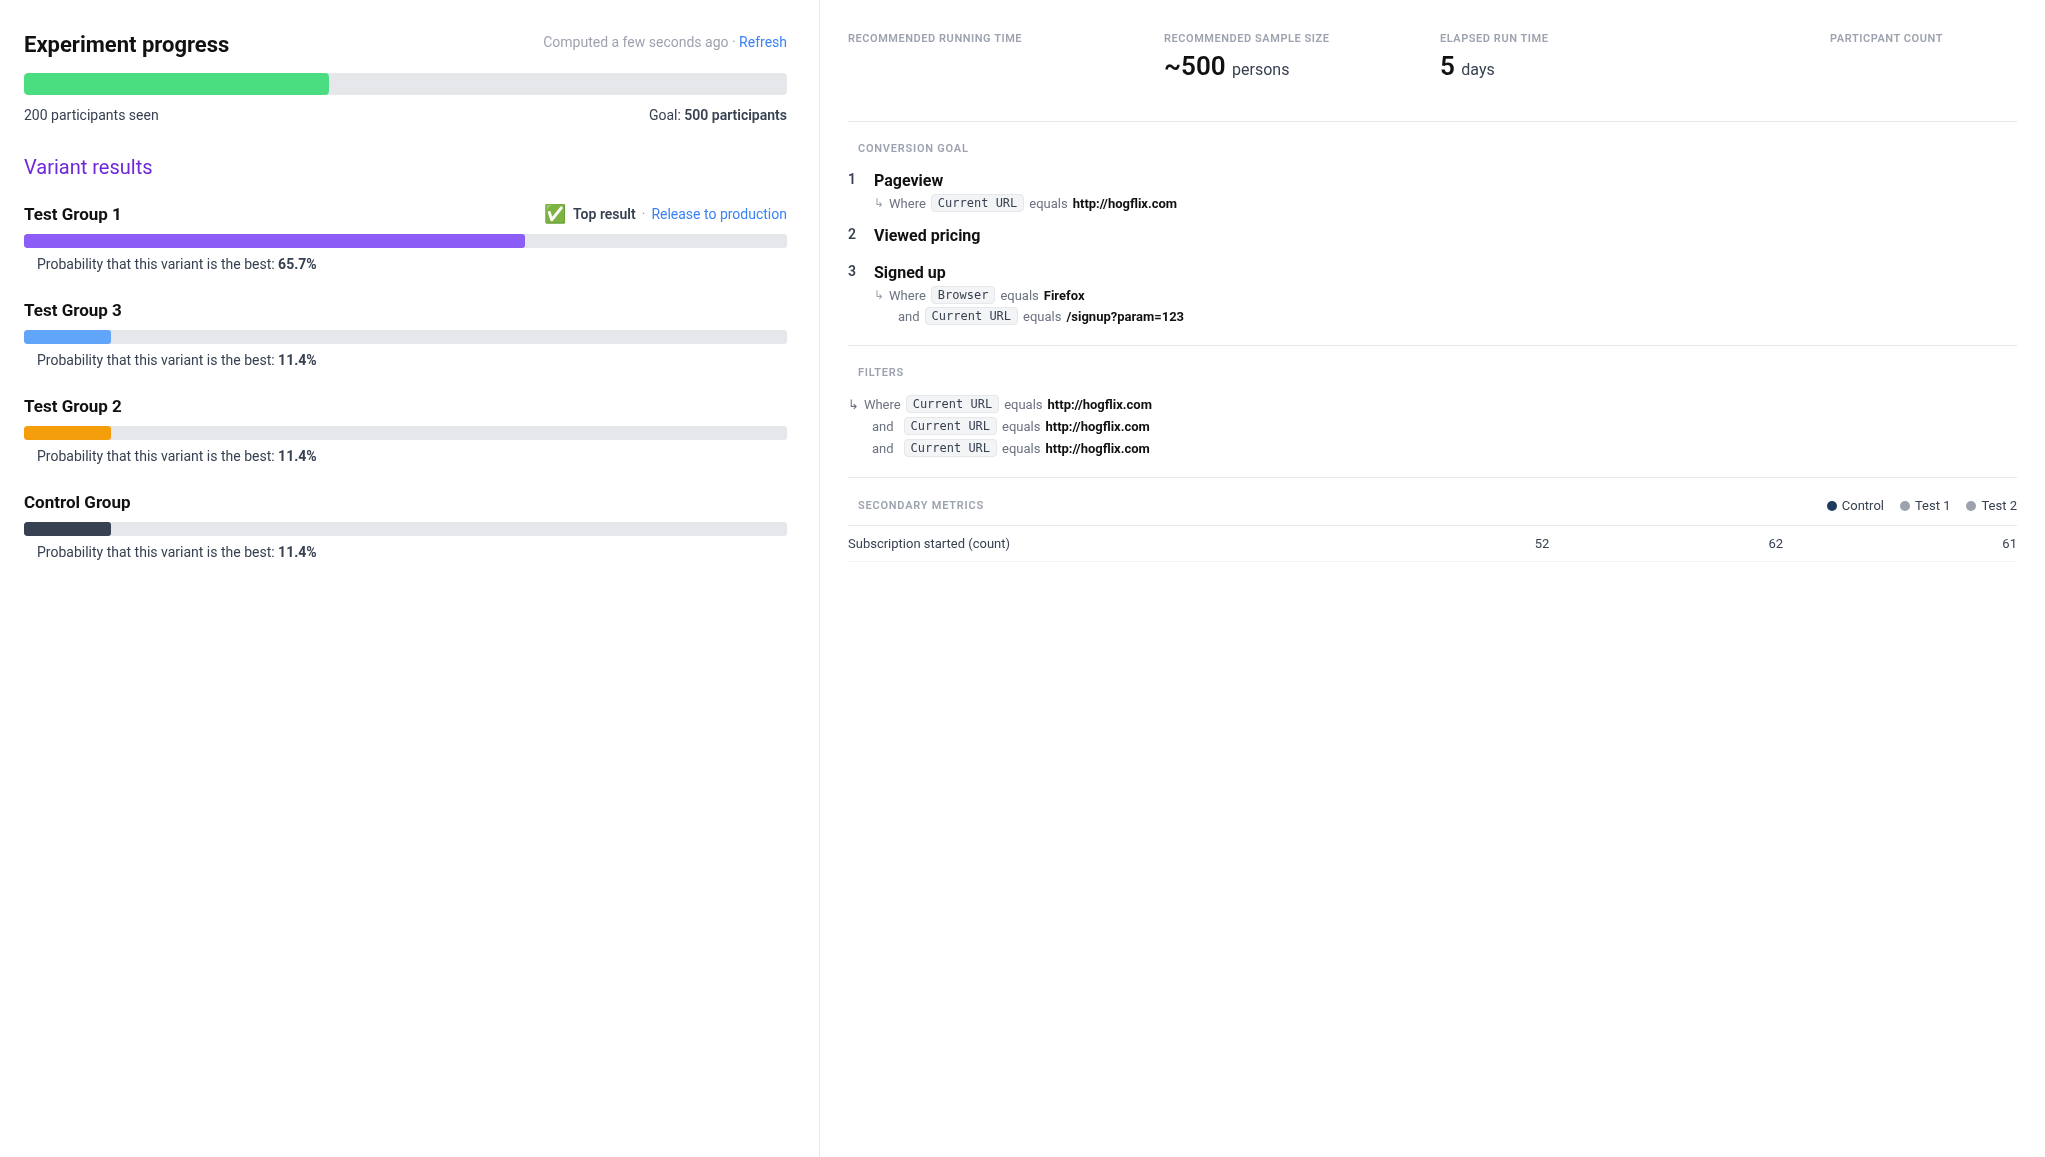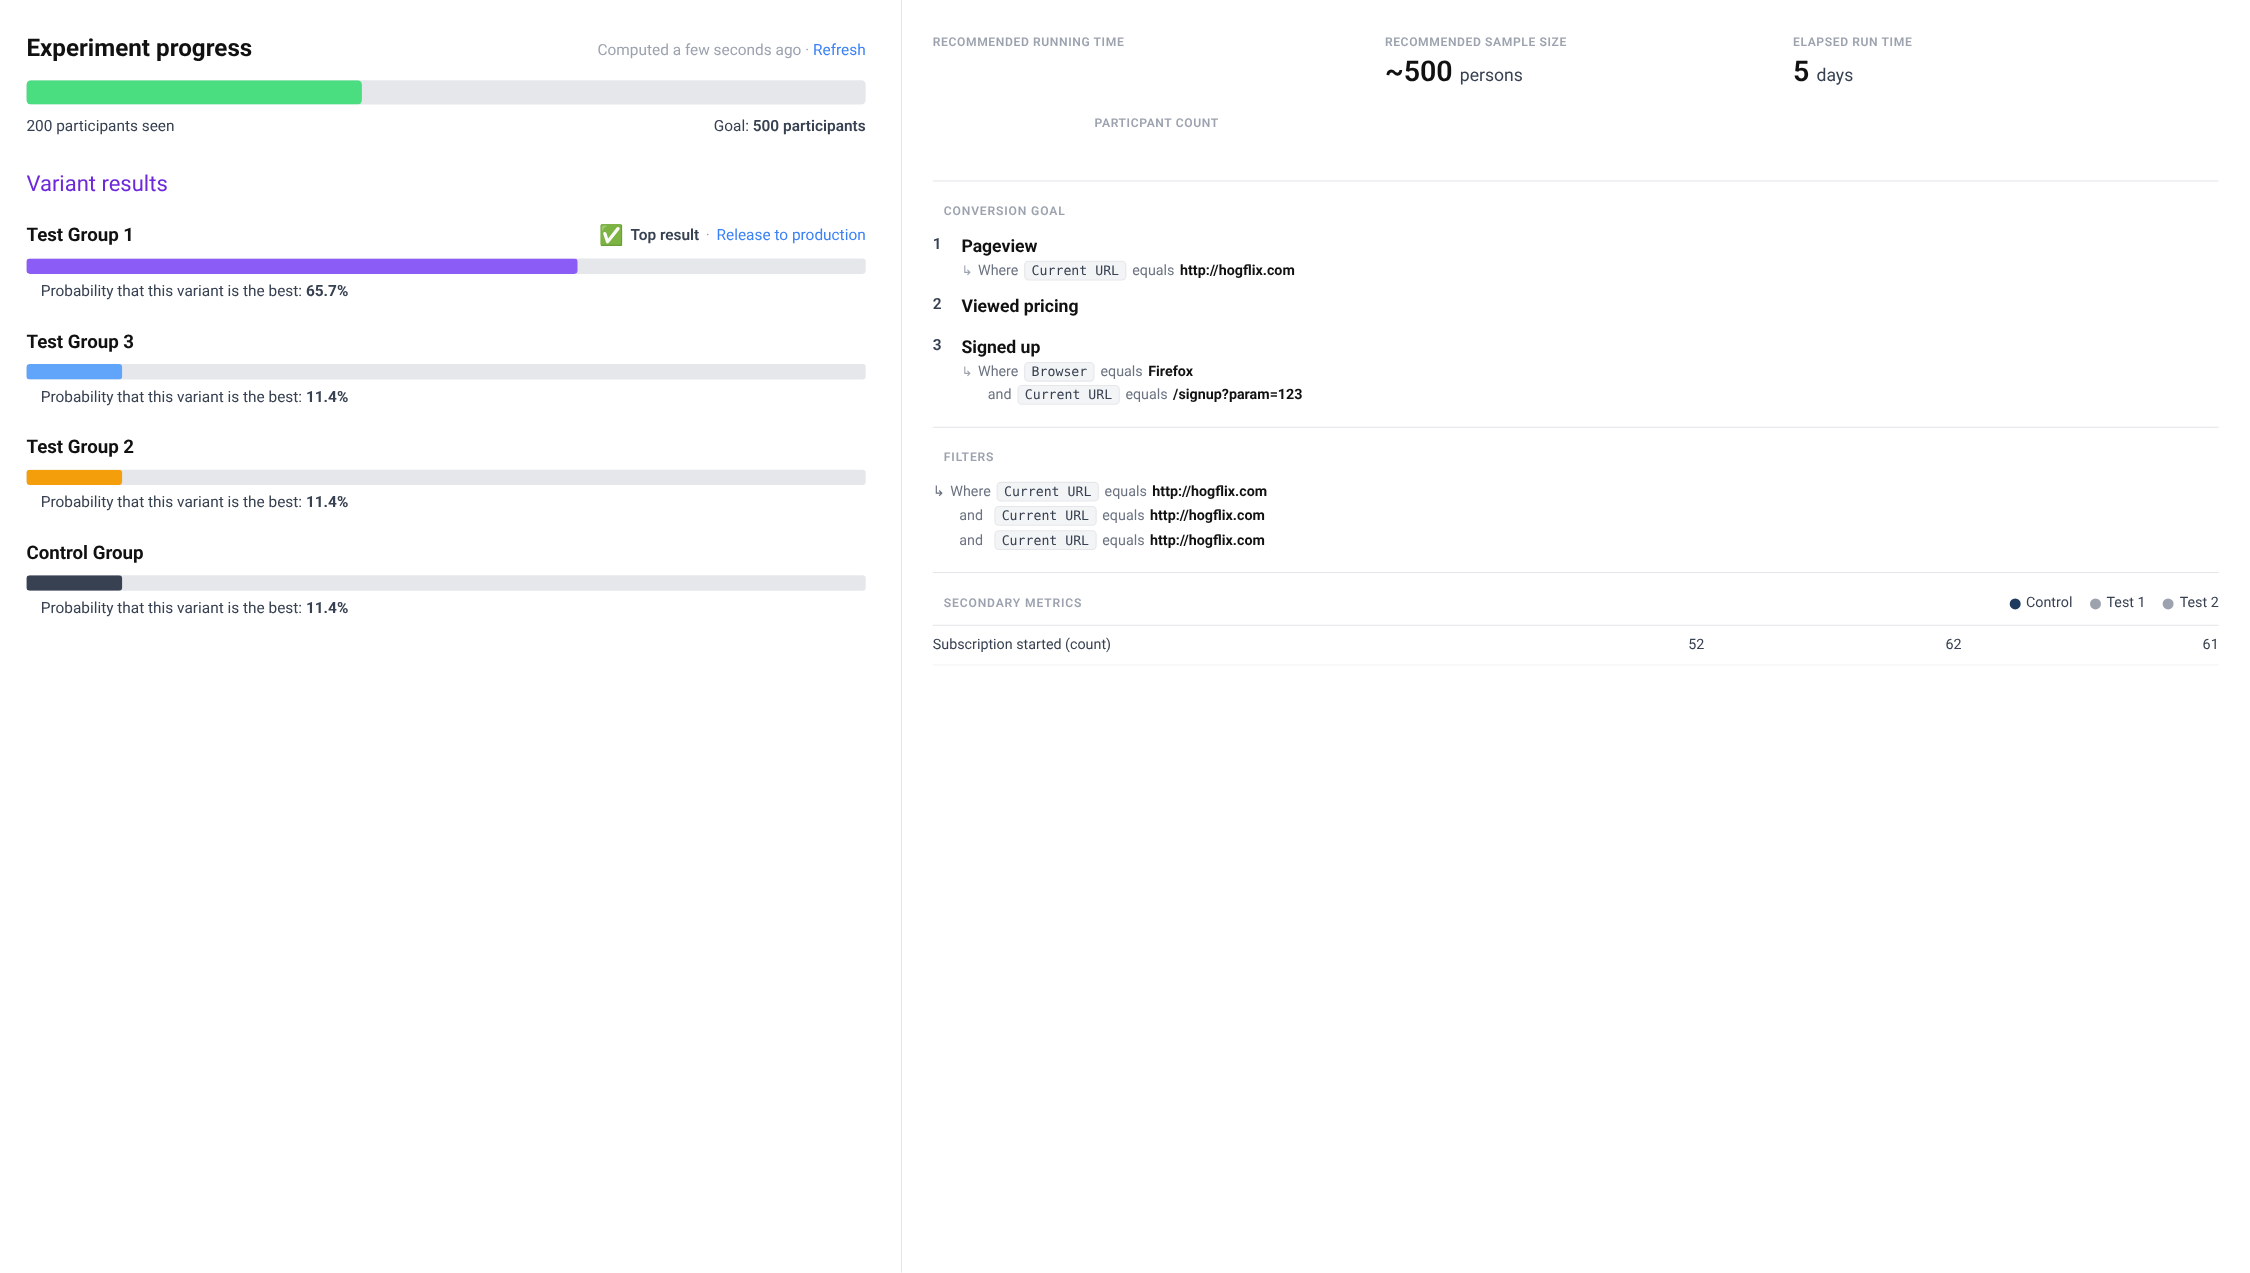--- a/index.html
+++ b/index.html
@@ -19,21 +19,20 @@
     .right-panel {
       flex: 1;
       padding: 32px 28px;
       overflow-y: auto;
       background: #fff;
     }
 
     
     .experiment-header {
       display: flex;
-      align-items: center;
       justify-content: space-between;
       margin-bottom: 16px;
     }
     .experiment-title {
       font-size: 22px;
       font-weight: 700;
       color: #111;
     }
     .computed-text {
       font-size: 14px;
@@ -129,22 +128,22 @@
       color: #374151;
       margin-left: 13px;
     }
     .variant-probability strong {
       font-weight: 700;
     }
 
     
     .stat-grid {
       display: grid;
-      grid-template-columns: 1fr 1fr 1fr;
-      gap: 4px;
+      grid-template-columns: 1fr 1fr 1fr 1fr;
+      gap: 15px;
       margin-bottom: 20px;
     }
     .stat-item {
       padding: 0 0 20px 0;
     }
     .stat-item:nth-child(2) {
       padding-left: 20px;
     }
     .stat-item:nth-child(4) {
       padding-left: 20px;

